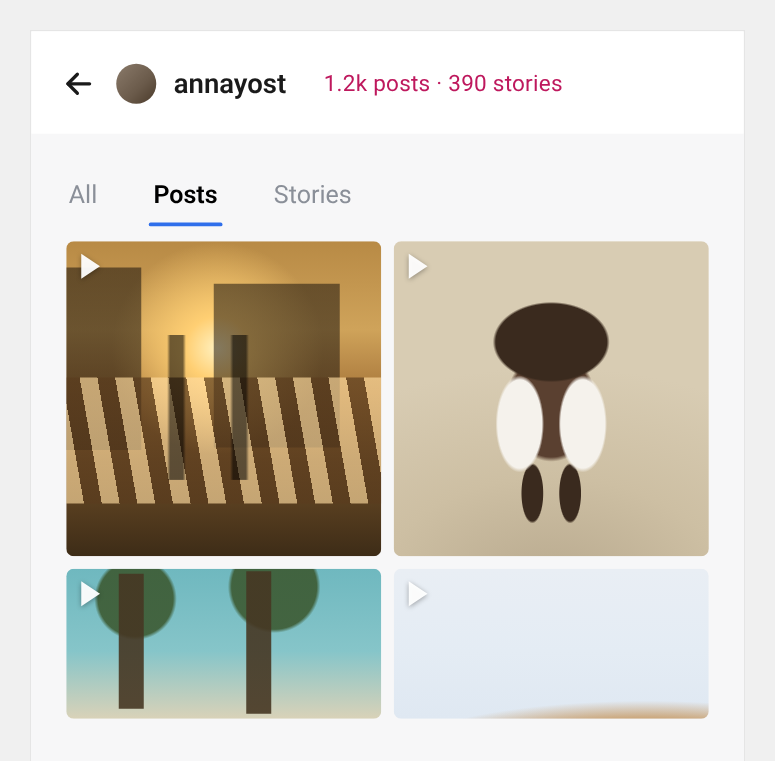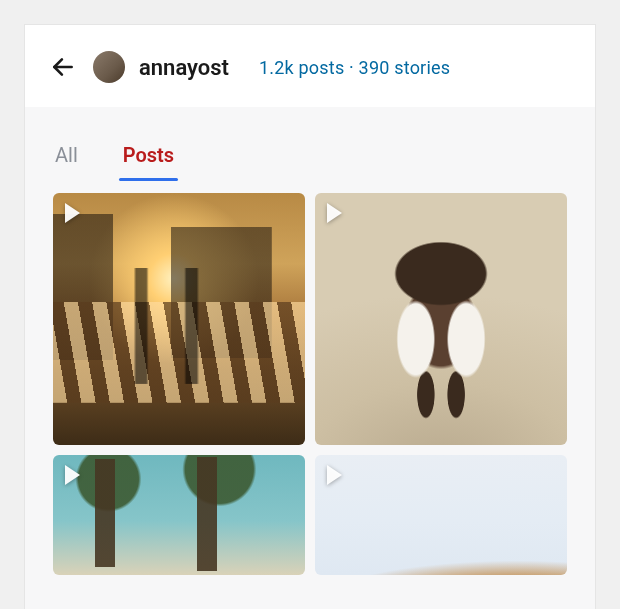--- a/index.html
+++ b/index.html
@@ -45,21 +45,21 @@
     flex-shrink: 0;
   }
   .username {
     font-size: 22px;
     font-weight: 600;
     color: #1a1a1a;
     margin-left: -2px;
   }
   .stats {
     font-size: 18px;
-    color: #0369a1;
+    color: #be185d;
     margin-left: 14px;
     letter-spacing: 0.2px;
   }
   .content {
     background: #f7f7f8;
     padding-top: 18px;
     height: calc(100% - 82px);
     overflow: hidden;
   }
   .tabs {
@@ -68,21 +68,21 @@
     padding: 8px 28px 0 28px;
     font-size: 20px;
     color: #8a8f98;
   }
   .tab {
     padding: 10px 2px 14px 2px;
     cursor: pointer;
     position: relative;
   }
   .tab.active {
-    color: #b91c1c;
+    color: #000000;
     font-weight: 600;
   }
   .tab.active::after {
     content: "";
     position: absolute;
     left: -2px;
     right: -2px;
     bottom: 0;
     height: 3px;
     background: #2f6feb;
@@ -172,20 +172,21 @@
     <div class="avatar"></div>
     <div class="username">annayost</div>
     <div class="stats">1.2k posts · 390 stories</div>
   </div>
 
   <div class="content">
 
     <div class="tabs">
       <div class="tab">All</div>
       <div class="tab active">Posts</div>
+      <div class="tab">Stories</div>
     </div>
 
     <div class="grid">
       <div class="tile img-street">
         <div class="play"></div>
       </div>
       <div class="tile img-dog">
         <div class="play"></div>
       </div>
       <div class="tile row2 img-trees">

